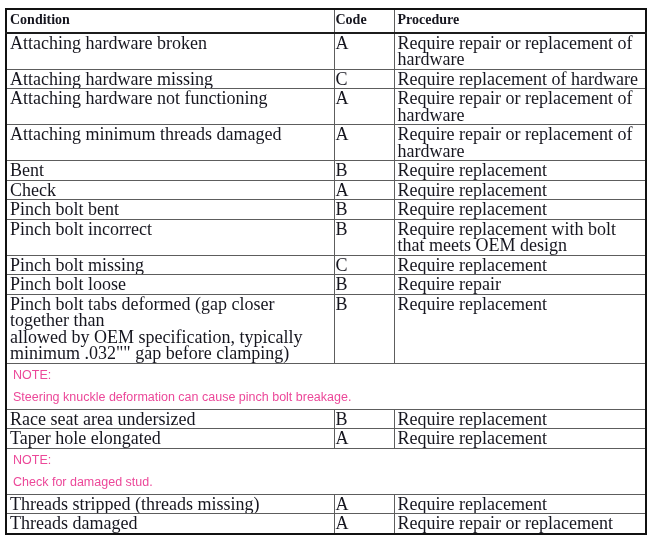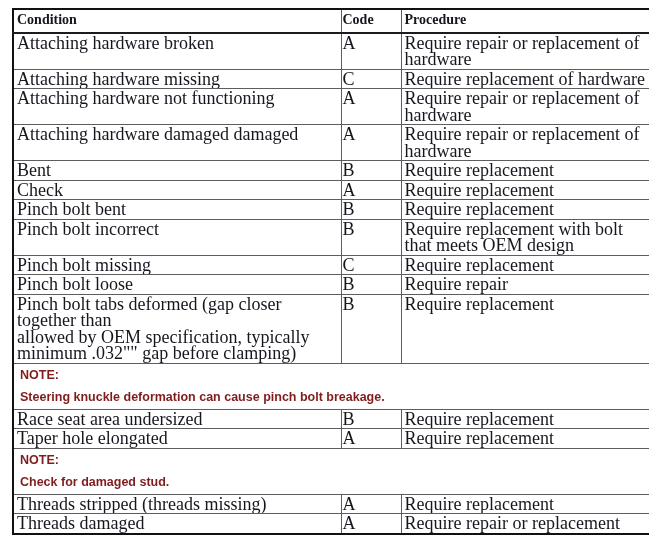--- a/index.html
+++ b/index.html
@@ -1,21 +1,21 @@
 <!DOCTYPE html>
 <html><head>
 <meta charset="utf-8">
 <style>
   * { box-sizing: border-box; }
   html, body { margin: 0; padding: 0; background: #ffffff; }
   .page {
     width: 649px;
     min-height: 545px;
     background: #ffffff;
-    padding: 8px 4px 6px 12px;
+    padding: 8px 4px 6px 5px;
     font-family: "Liberation Serif", serif;
   }
   table.spec-table {
     border-collapse: collapse;
     table-layout: fixed;
     width: 640px;
     border: 2px solid #111111;
   }
   col.col-cond { width: 328px; }
   col.col-code { width: 60px; }
@@ -37,24 +37,24 @@
     border-bottom: 2px solid #1c1c1c;
   }
   thead th.code, td.code {
     text-align: left;
     padding-left: 1px;
     padding-right: 1px;
   }
   td.cond { white-space: pre-wrap; }
   tr.note-row td {
     font-family: "Liberation Sans", sans-serif;
-    font-weight: bold;
+    font-weight: normal;
     font-size: 12.5px;
     line-height: 15px;
-    color: #7f1d1d;
+    color: #ec4899;
     padding: 4px 4px 4px 6px;
   }
   .note-label { display: block; margin-bottom: 7px; }
   .note-text  { display: block; }
 </style>
 </head>
 <body>
 
 <div class="page">
   <table class="spec-table">
@@ -80,21 +80,21 @@
           <td class="cond">Attaching hardware missing</td>
           <td class="code">C</td>
           <td class="proc">Require replacement of hardware</td>
         </tr>
         <tr>
           <td class="cond">Attaching hardware not functioning</td>
           <td class="code">A</td>
           <td class="proc">Require repair or replacement of hardware</td>
         </tr>
         <tr>
-          <td class="cond">Attaching hardware damaged damaged</td>
+          <td class="cond">Attaching minimum threads damaged</td>
           <td class="code">A</td>
           <td class="proc">Require repair or replacement of hardware</td>
         </tr>
         <tr>
           <td class="cond">Bent</td>
           <td class="code">B</td>
           <td class="proc">Require replacement</td>
         </tr>
         <tr>
           <td class="cond">Check</td>

